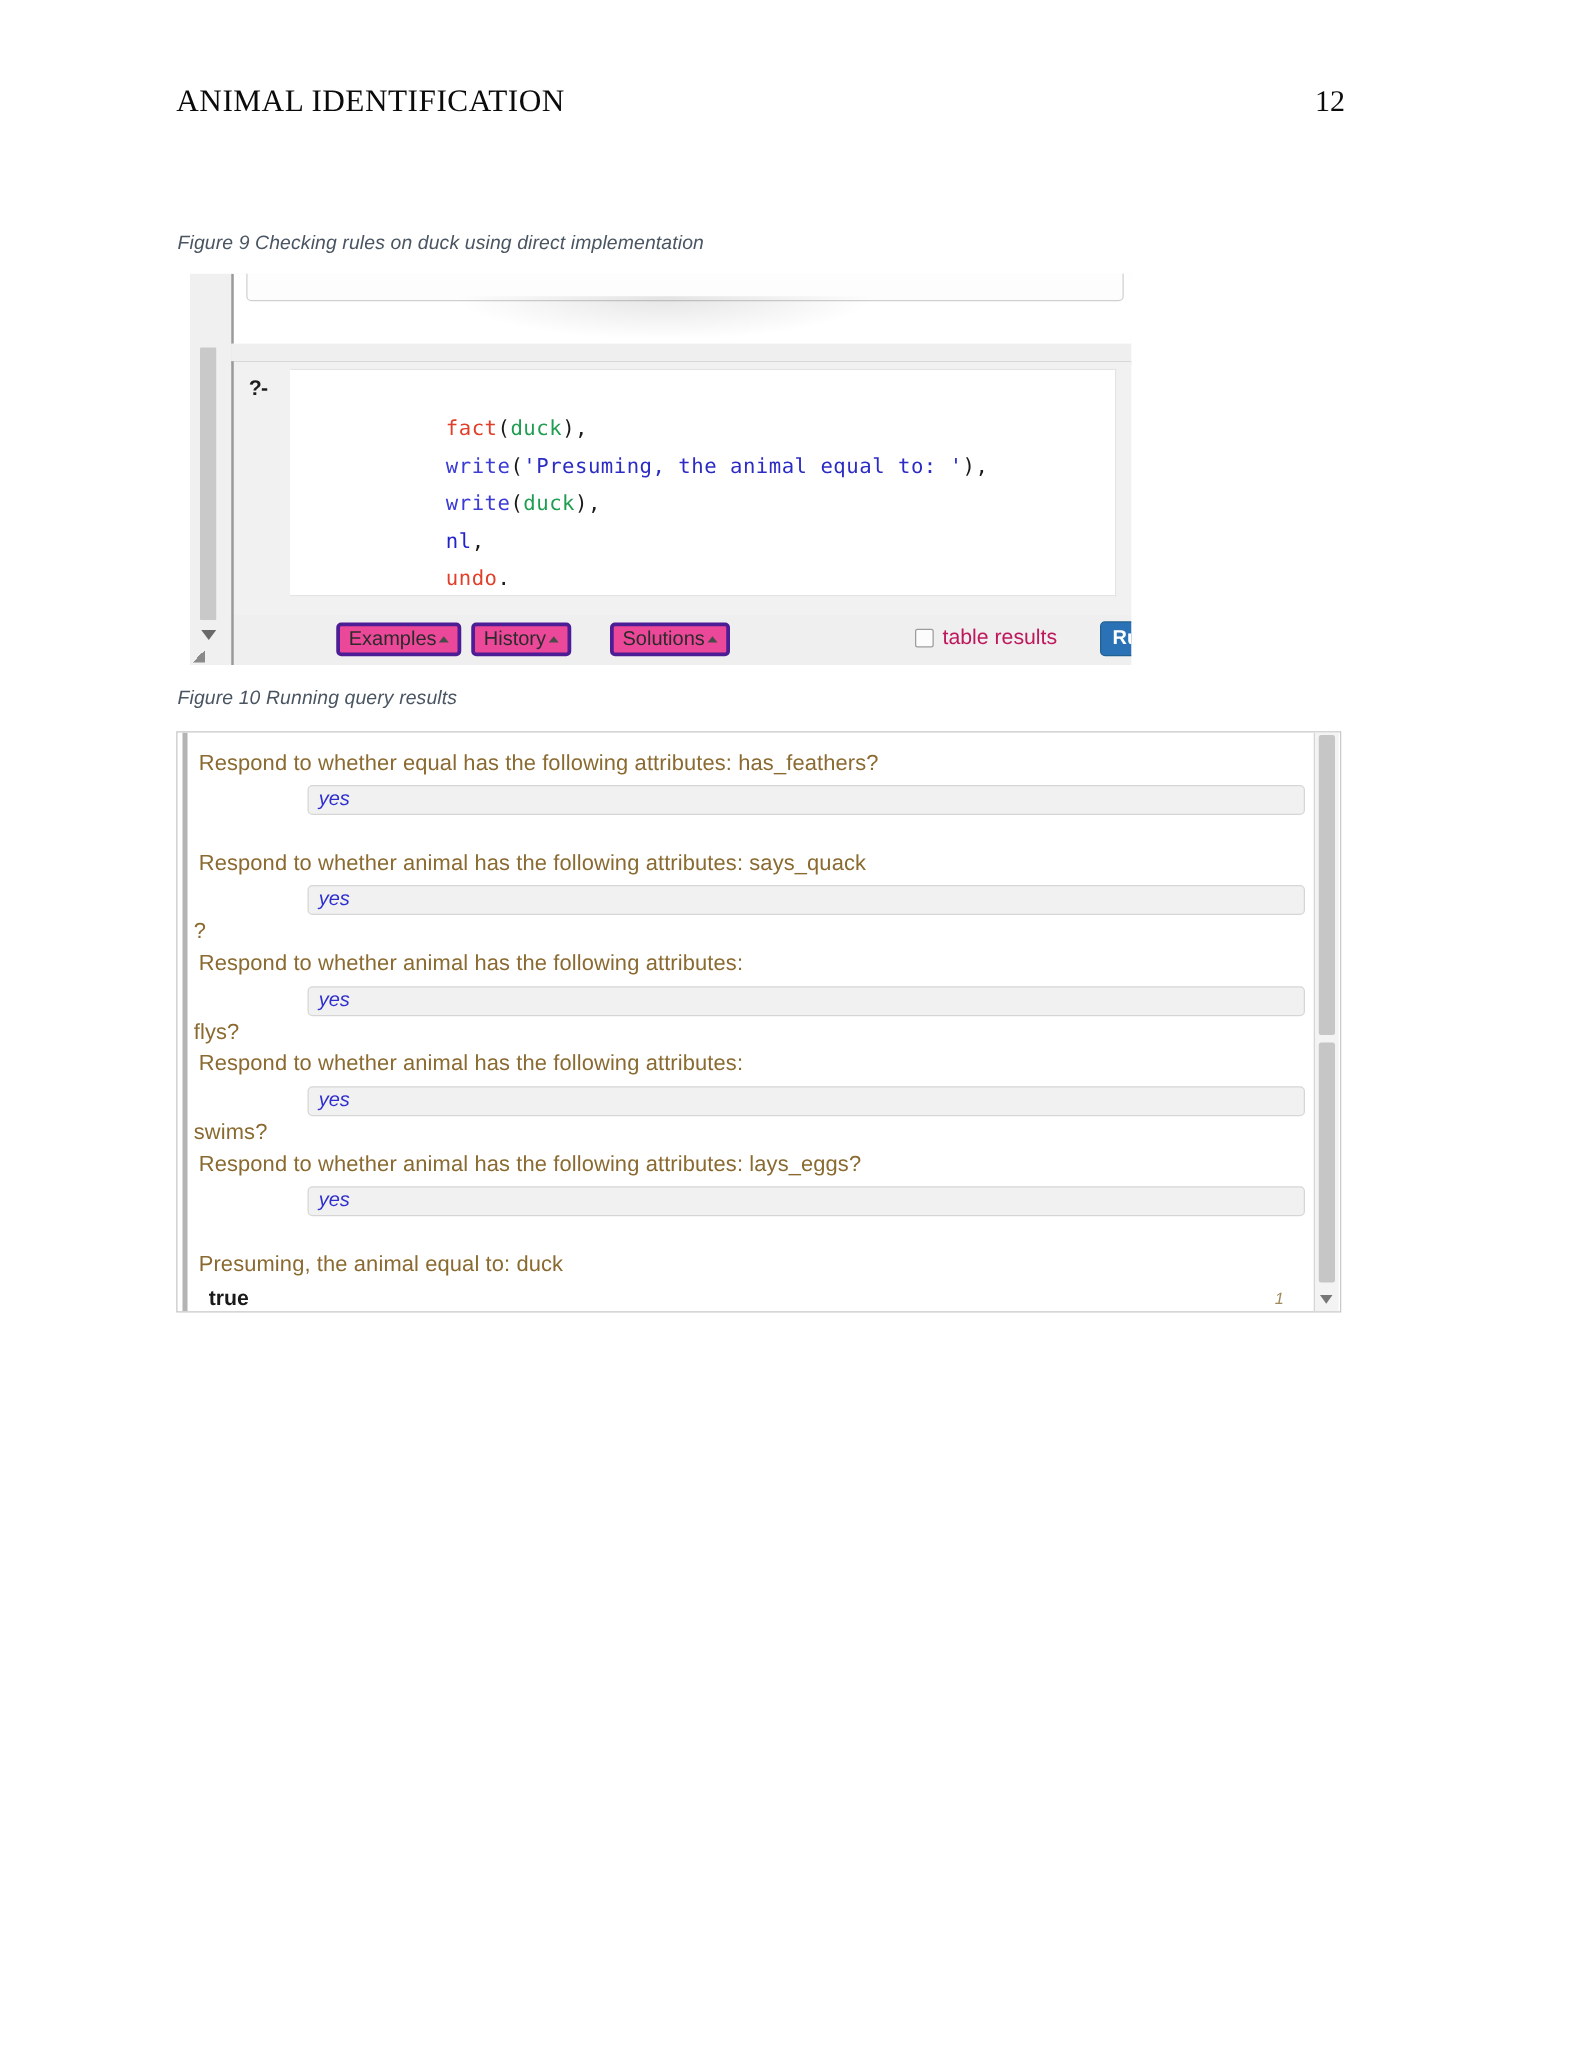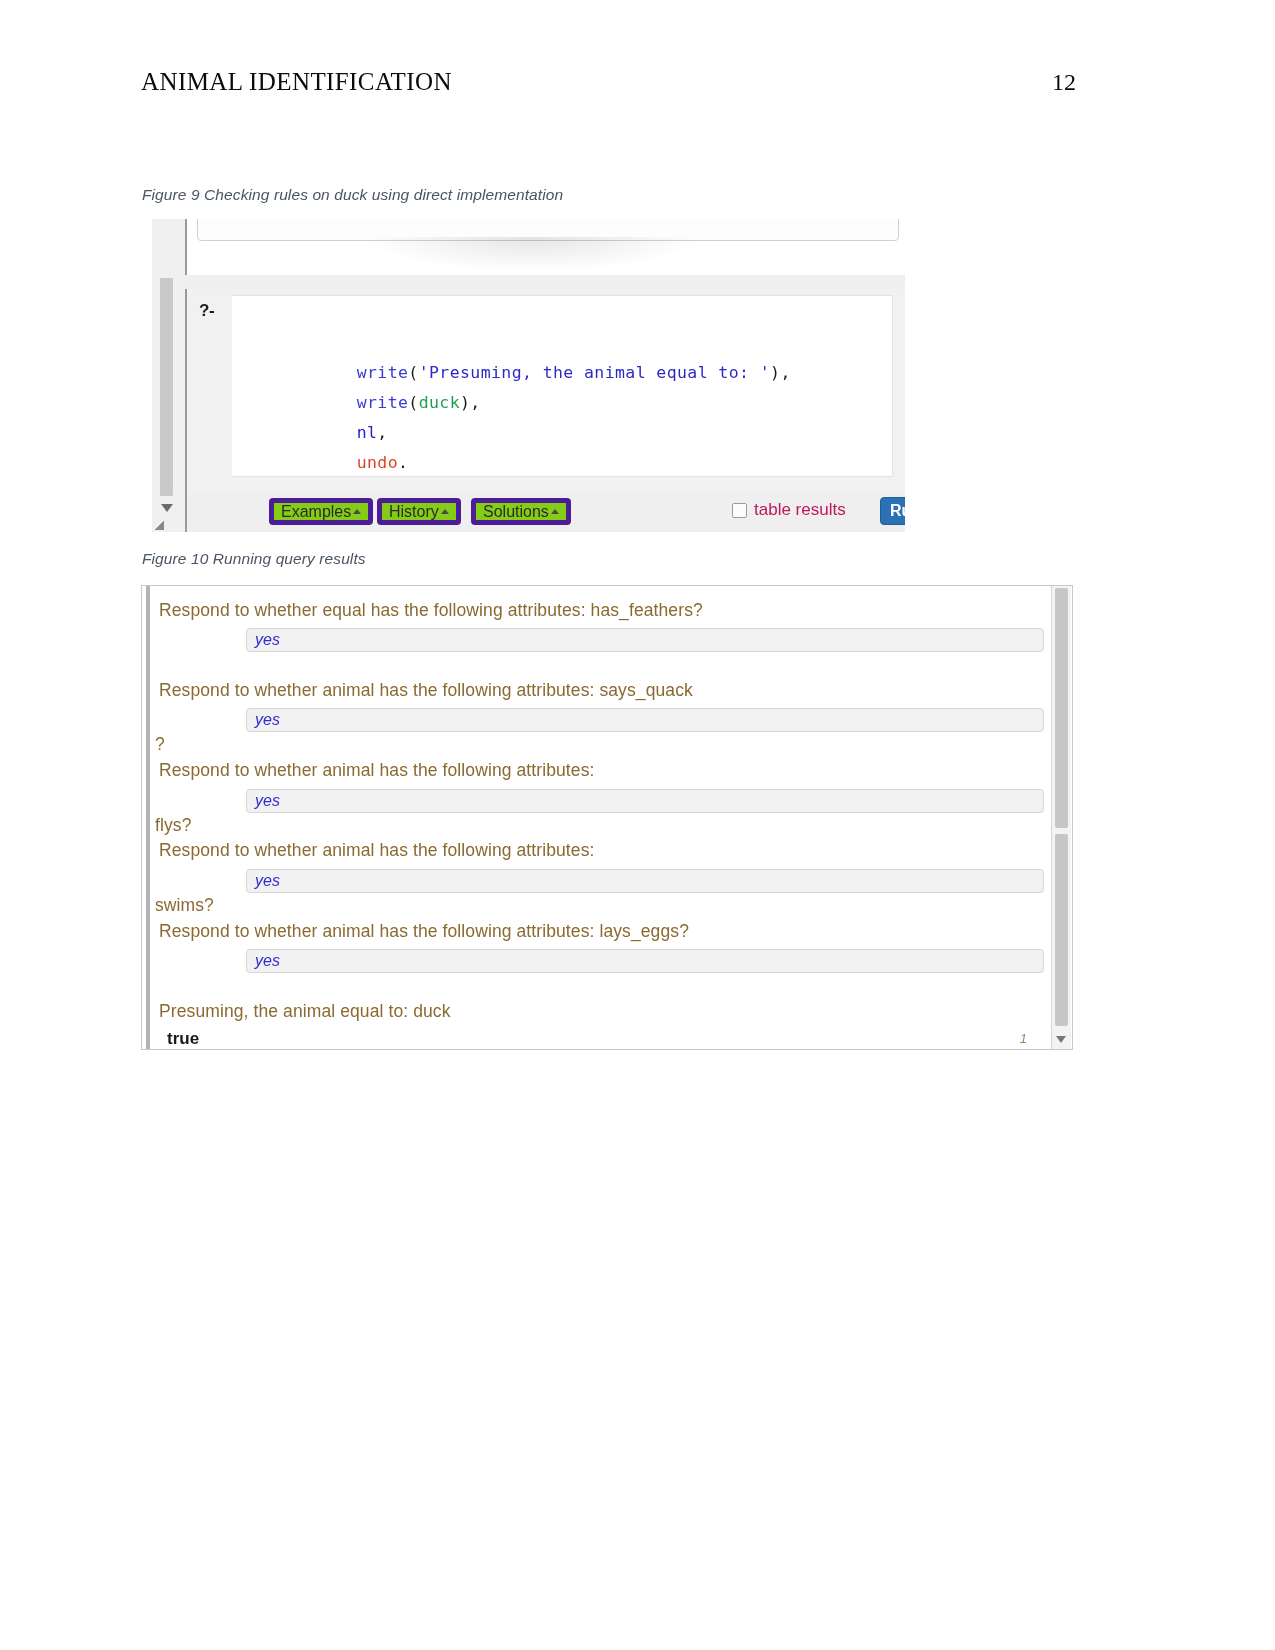--- a/index.html
+++ b/index.html
@@ -182,43 +182,43 @@
     top: 273px;
     width: 720px;
     height: 40px;
     background: #efefef;
     border-left: 2px solid #9a9a9a;
   }
   .tb-btn {
     position: absolute;
     top: 6px;
     height: 27px;
-    background: #84cc16;
-    border: 5px solid #4c1d95;
+    background: #ec4899;
+    border: 3px solid #4c1d95;
     border-radius: 4px;
     font-family: "Liberation Sans", sans-serif;
     font-size: 16px;
     color: #2b2b2b;
     display: flex;
     align-items: center;
     padding: 0 7px;
     box-sizing: border-box;
     white-space: nowrap;
   }
   .caret-up {
     display: inline-block;
     margin-left: 2px;
     width: 0; height: 0;
     border-left: 4px solid transparent;
     border-right: 4px solid transparent;
     border-bottom: 5px solid #4a4a4a;
   }
   #btn-examples { left: 82px; }
   #btn-history  { left: 190px; justify-content: space-between; }
-  #btn-solutions{ left: 284px; }
+  #btn-solutions{ left: 301px; }
 
   .tb-checkbox-wrap {
     position: absolute;
     left: 545px;
     top: 8px;
     display: flex;
     align-items: center;
   }
   .tb-checkbox {
     width: 13px; height: 13px;
@@ -381,20 +381,23 @@
   <div class="fig9-toppanel">
     <div class="fig9-toppanel-inner"></div>
     <div class="fig9-shadow"></div>
   </div>
 
   <div class="fig9-divider"></div>
 
   <div class="fig9-query">
     <div class="fig9-prompt">?-</div>
     <div class="fig9-code">
+      <div class="code-line" style="top:18px">
+        <span class="tok-pred">fact</span><span class="tok-punct">(</span><span class="tok-atom">duck</span><span class="tok-punct">),</span>
+      </div>
       <div class="code-line" style="top:48px">
         <span class="tok-write">write</span><span class="tok-punct">(</span><span class="tok-str">'Presuming, the animal equal to: '</span><span class="tok-punct">),</span>
       </div>
       <div class="code-line" style="top:78px">
         <span class="tok-write">write</span><span class="tok-punct">(</span><span class="tok-atom">duck</span><span class="tok-punct">),</span>
       </div>
       <div class="code-line" style="top:108px">
         <span class="tok-nl">nl</span><span class="tok-punct">,</span>
       </div>
       <div class="code-line" style="top:138px">

